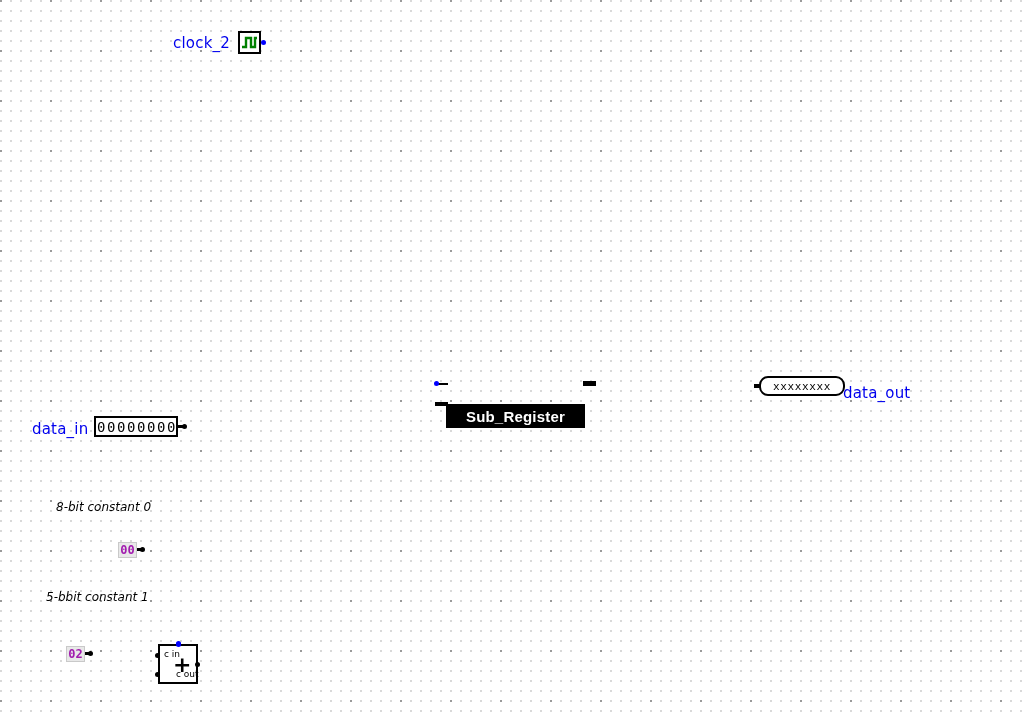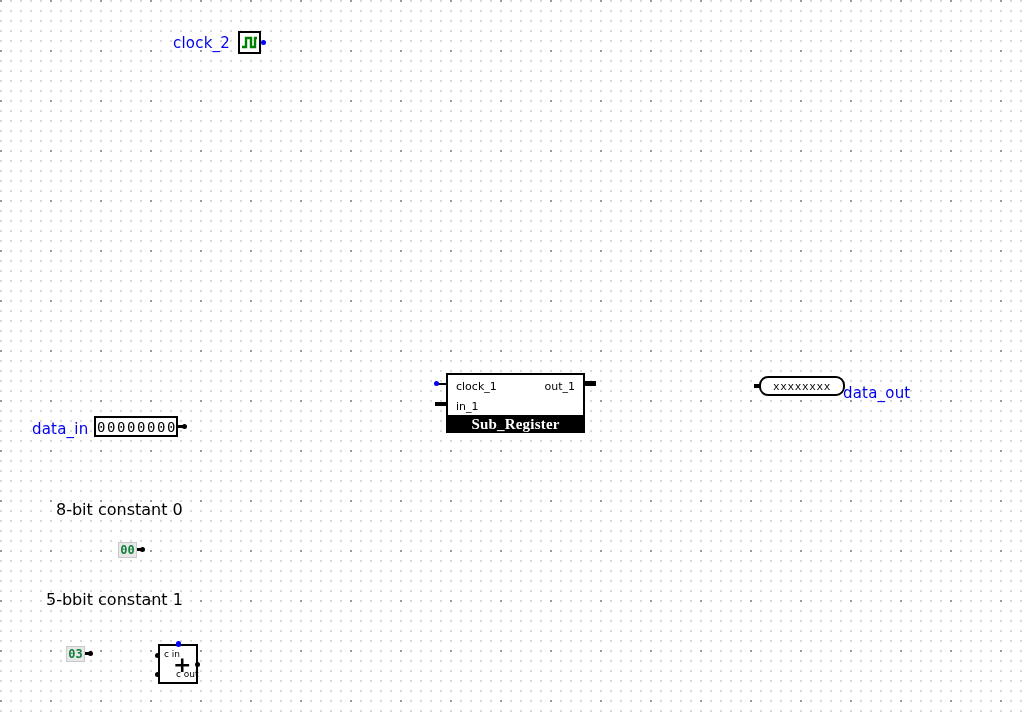--- a/index.html
+++ b/index.html
@@ -35,21 +35,22 @@
   .label-blue {
     color: #0000ee;
     font-weight: normal;
     font-size: 15px;
     letter-spacing: 0.2px;
     white-space: nowrap;
     font-family: "DejaVu Sans", sans-serif;
   }
   .comment-text {
     color: #000000;
-    font-size: 16px;
+    font-style: italic;
+    font-size: 12px;
     white-space: nowrap;
     font-family: "DejaVu Sans", sans-serif;
   }
 
   
   .stub {
     position: absolute;
     background: #000000;
   }
   .dot-port {
@@ -118,51 +119,52 @@
     position: absolute;
     background: #e8e8e8;
     border: 1px solid #c9c9c9;
     box-sizing: border-box;
     display: flex;
     align-items: center;
     justify-content: center;
     font-family: "DejaVu Sans Mono", monospace;
     font-size: 12px;
     font-weight: bold;
-    color: #15803d;
+    color: #a21caf;
     line-height: 1;
   }
 
   
   .subckt {
     position: absolute;
     box-sizing: border-box;
   }
   .subckt-body {
     position: relative;
     width: 100%;
     height: 42px;
     border: 2px solid #000000;
     border-bottom: none;
     background: #ffffff;
     box-sizing: border-box;
   }
   .subckt-title {
     width: 100%;
-    height: 18px;
+    height: 24px;
     background: #000000;
     color: #ffffff;
-    font-family: Liberation Serif, serif;
+    font-family: Liberation Sans, sans-serif;
     font-weight: bold;
     font-size: 15px;
     display: flex;
     align-items: center;
     justify-content: center;
     letter-spacing: 0.2px;
     box-sizing: border-box;
+    margin-top: 31px;
   }
   .port-label {
     position: absolute;
     font-family: "DejaVu Sans", sans-serif;
     font-size: 11px;
     color: #000000;
     white-space: nowrap;
     line-height: 1;
   }
 
@@ -219,46 +221,41 @@
 
   <div class="subckt" style="left:446px; top:373px; width:139px;">
 
     <div class="stub" style="left:-10px; top:10px; width:12px; height:2px;"></div>
     <div class="dot-port" style="left:-12px; top:8px;"></div>
 
     <div class="stub" style="left:-11px; top:29px; width:13px; height:4px;"></div>
 
     <div class="stub" style="left:137px; top:8px; width:13px; height:5px;"></div>
 
-    <div class="subckt-body">
-      <span class="port-label" style="left:8px; top:6px;">clock_1</span>
-      <span class="port-label" style="left:8px; top:26px;">in_1</span>
-      <span class="port-label" style="right:8px; top:6px;">out_1</span>
-    </div>
     <div class="subckt-title">Sub_Register</div>
   </div>
 
   <div class="node" style="left:757px; top:376px;">
     <div class="stub" style="left:-3px; top:8px; width:8px; height:4px;"></div>
     <div class="pin-round" style="left:2px; top:0px; width:86px; height:20px;">xxxxxxxx</div>
     <span class="label-blue" style="position:absolute; left:86px; top:8px;">data_out</span>
   </div>
 
   <span class="comment-text" style="position:absolute; left:56px; top:500px;">8-bit constant 0</span>
 
   <div class="node" style="left:118px; top:542px;">
     <div class="const-box" style="left:0px; top:0px; width:19px; height:16px;">00</div>
     <div class="stub" style="left:19px; top:6px; width:6px; height:3px;"></div>
     <div class="dot-port-blk" style="left:22px; top:5px;"></div>
   </div>
 
   <span class="comment-text" style="position:absolute; left:46px; top:590px;">5-bbit constant 1</span>
 
   <div class="node" style="left:66px; top:646px;">
-    <div class="const-box" style="left:0px; top:0px; width:19px; height:16px;">03</div>
+    <div class="const-box" style="left:0px; top:0px; width:19px; height:16px;">02</div>
     <div class="stub" style="left:19px; top:6px; width:6px; height:3px;"></div>
     <div class="dot-port-blk" style="left:22px; top:5px;"></div>
   </div>
 
   <div class="node" style="left:158px; top:644px;">
     <div class="adder">
       <span class="adder-lbl" style="left:4px; top:4px;">c in</span>
       <span class="adder-lbl" style="left:16px; bottom:3px;">c out</span>
       <span class="adder-sym" style="left:62%; top:52%;">+</span>
     </div>

